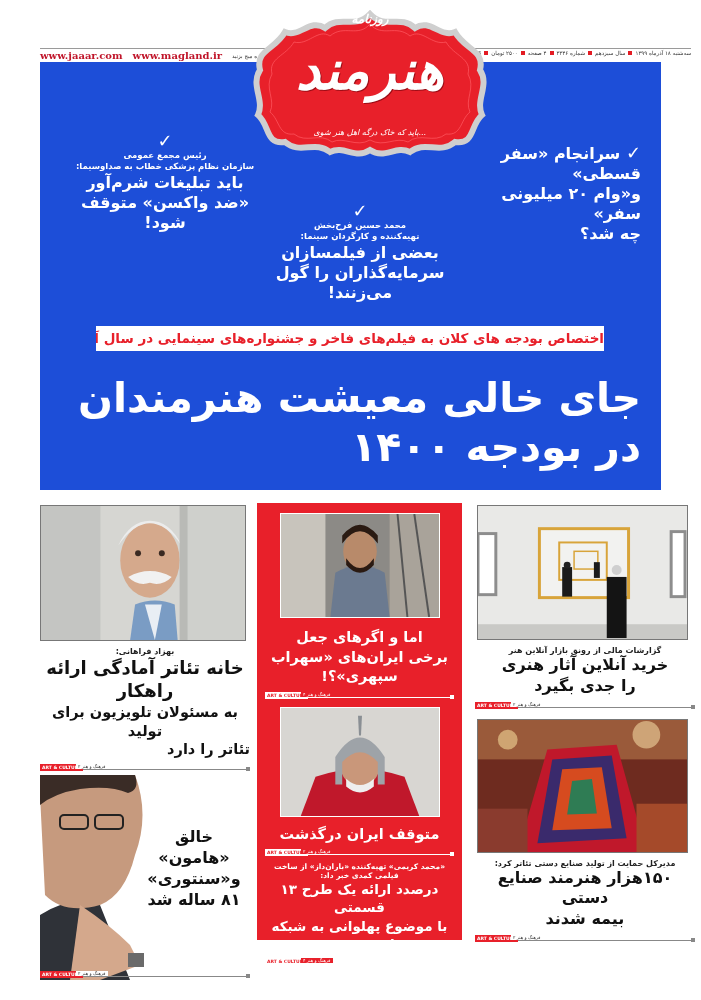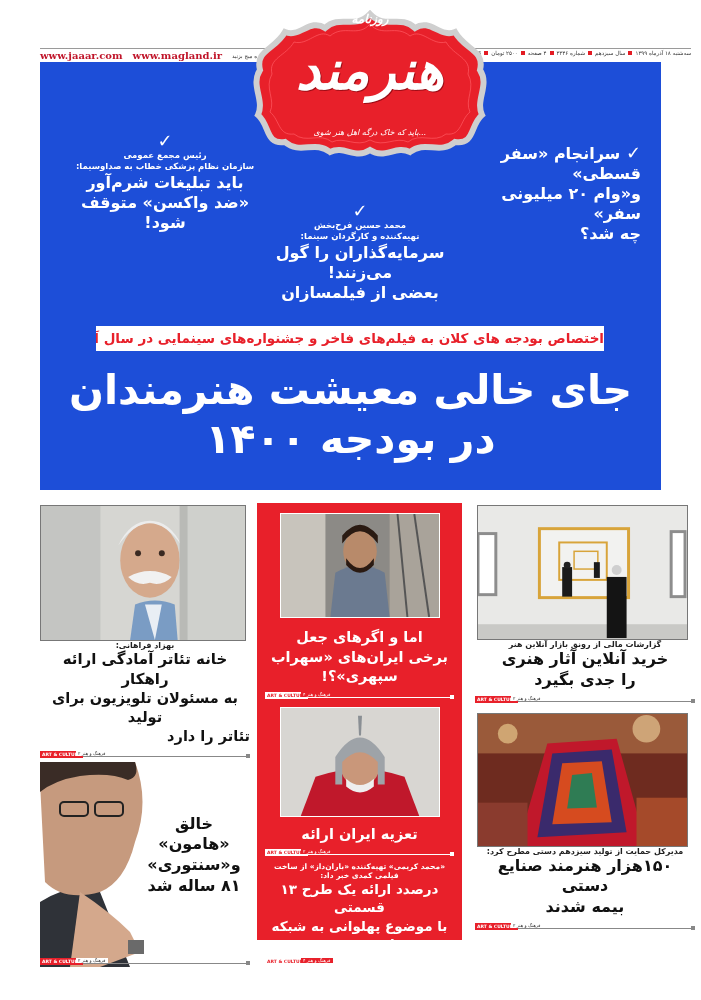--- a/index.html
+++ b/index.html
@@ -27,32 +27,32 @@
   .teaser .check { font-size: 18px; font-weight: bold; color:#fff; line-height: 1; }
   .teaser .kicker { font-size: 8.5px; font-weight: bold; line-height: 1.35; }
   .teaser .title { font-size: 16px; font-weight: bold; line-height: 1.25; }
 
   .t1 { right: 20px; top: 82px; width: 180px; }
   .t1 .title { font-size: 16px; text-align: right; }
   .t2 { left: 30px; top: 70px; width: 190px; }
   .t3 { left: 225px; top: 140px; width: 190px; }
 
   .subhead { position: absolute; left: 56px; top: 264px; width: 508px; height: 25px; background:#fff; color:#e8202a; direction: rtl; text-align:center; font-size: 13.5px; font-weight: bold; line-height: 25px; white-space: nowrap; overflow:hidden;}
-  .headline { position: absolute; left: 20px; right: 20px; top: 304px; color:#fff; direction: rtl; text-align: center; font-size: 41px; font-weight: bold; line-height: 1.2; }
+  .headline { position: absolute; left: 20px; right: 20px; top: 312px; color:#fff; direction: rtl; font-size: 41px; font-weight: bold; line-height: 1.2; }
 
   
   .col { position: absolute; top: 505px; }
   .col-right { left: 475px; width: 220px; }
   .col-mid { left: 257px; width: 205px; top: 503px; height: 437px; background: #e8202a; }
   .col-left { left: 40px; width: 210px; }
 
   .photo { position: relative; overflow: hidden; border: 1px solid #777; }
   .photo svg { display:block; width:100%; height:100%; }
 
-  .kick-dark { direction: rtl; text-align: center; font-size: 8px; font-weight: bold; color: #222; }
+  .kick-dark { direction: rtl; text-align: center; font-size: 8px; font-weight: bold; color: #222; margin-top: 6px; }
   .title-dark { direction: rtl; text-align: center; font-size: 16px; font-weight: bold; color: #111; line-height: 1.3; }
   .kick-white { direction: rtl; text-align: center; font-size: 8px; font-weight: bold; color: #fff; }
   .title-white { direction: rtl; text-align: center; font-size: 14.5px; font-weight: bold; color: #fff; line-height: 1.35; }
 
   .sect-line { position: relative; height: 10px; margin-top: 4px; }
   .sect-line .rule { position:absolute; left: 38px; right: 2px; top: 6px; border-top: 1px solid #888; }
   .sect-line .dot { position:absolute; right: 0; top: 4px; width: 4px; height: 4px; background: #888; }
   .sect-line .badge { position:absolute; left: 0; top: 1px; background: #e8202a; color:#fff; font-size: 4.5px; padding: 1px 2px; font-weight:bold;}
   .sect-line .label { position:absolute; left: 36px; top: 1px; font-size: 4.5px; color:#333; direction: rtl; background:#fff; padding: 0 2px;}
   .sect-line.white .rule { border-color:#fff; }
@@ -110,22 +110,22 @@
     <div class="kicker">رئیس مجمع عمومی</div>
     <div class="kicker">سازمان نظام پزشکی خطاب به صداوسیما:</div>
     <div class="title">باید تبلیغات شرم‌آور</div>
     <div class="title">«ضد واکسن» متوقف شود!</div>
   </div>
 
   <div class="teaser t3">
     <div class="check">✓</div>
     <div class="kicker">محمد حسین فرح‌بخش</div>
     <div class="kicker">تهیه‌کننده و کارگردان سینما:</div>
+    <div class="title">بعضی از فیلمسازان</div>
     <div class="title">سرمایه‌گذاران را گول می‌زنند!</div>
-    <div class="title">بعضی از فیلمسازان</div>
   </div>
 
   <div class="subhead">اختصاص بودجه های کلان به فیلم‌های فاخر و جشنواره‌های سینمایی در سال آینده؛</div>
   <div class="headline">
     <div>جای خالی معیشت هنرمندان</div>
     <div>در بودجه ۱۴۰۰</div>
   </div>
 </div>
 
 <div class="col col-right">
@@ -165,21 +165,21 @@
         <circle cx="30" cy="20" r="10" fill="#e6c48a" opacity="0.7"></circle>
         <circle cx="170" cy="15" r="14" fill="#f1d6a0" opacity="0.6"></circle>
         <path d="M40 134 L70 30 L140 25 L170 134 Z" fill="#c0182b"></path>
         <path d="M75 40 L135 36 L150 120 L60 125 Z" fill="#3a2a6c"></path>
         <path d="M85 50 L125 48 L135 110 L75 112 Z" fill="#d64b1f"></path>
         <path d="M95 62 L115 60 L120 95 L90 96 Z" fill="#2f7c54"></path>
         <rect x="0" y="90" width="50" height="44" fill="#8a3b2e"></rect>
         <rect x="160" y="85" width="51" height="49" fill="#a54a2a"></rect>
       </svg>
     </div>
-    <div class="kick-dark">مدیرکل حمایت از تولید سیزدهم دستی مطرح کرد:</div>
+    <div class="kick-dark">مدیرکل حمایت از تولید صنایع دستی تئاتر کرد:</div>
     <div class="title-dark">۱۵۰هزار هنرمند صنایع دستی</div>
     <div class="title-dark">بیمه شدند</div>
     <div class="sect-line">
       <span class="rule"></span>
       <span class="dot"></span>
       <span class="badge">ART &amp; CULTURE</span>
       <span class="label">فرهنگ و هنر ۲</span>
     </div>
   </div>
 </div>
@@ -215,21 +215,21 @@
       <svg viewBox="0 0 160 110" preserveAspectRatio="none">
         <rect width="160" height="110" fill="#d8d6d2"></rect>
         <path d="M20 110 L35 70 Q80 55 125 70 L140 110 Z" fill="#c0182b"></path>
         <ellipse cx="80" cy="58" rx="20" ry="22" fill="#c9977a"></ellipse>
         <path d="M55 50 Q80 10 105 50 L105 78 L98 78 L98 55 Q80 35 62 55 L62 78 L55 78 Z" fill="#9ea3a8"></path>
         <path d="M78 8 L82 8 L81 28 L79 28 Z" fill="#8a8f94"></path>
         <path d="M66 72 Q80 85 94 72 L94 80 Q80 92 66 80 Z" fill="#eeeeee"></path>
       </svg>
     </div>
     <div style="height:8px;"></div>
-    <div class="title-white">تعزیه ایران ارائه</div>
+    <div class="title-white">متوقف ایران درگذشت</div>
     <div class="sect-line white">
       <span class="rule"></span>
       <span class="dot"></span>
       <span class="badge">ART &amp; CULTURE</span>
       <span class="label">فرهنگ و هنر ۲</span>
     </div>
   </div>
 
   <div style="padding:4px 8px 0 8px;">
     <div class="kick-white" style="font-size:7.5px;">«محمد کریمی» تهیه‌کننده «باران‌داز» از ساخت فیلمی کمدی خبر داد:</div>
@@ -254,21 +254,21 @@
         <path d="M105 100 L115 136 L122 100 Z" fill="#e9eef4"></path>
         <ellipse cx="110" cy="55" rx="30" ry="38" fill="#d5a98c"></ellipse>
         <path d="M78 40 Q110 -5 142 40 Q130 15 110 15 Q90 15 78 40 Z" fill="#ececec"></path>
         <path d="M88 72 Q110 60 132 72 Q122 82 110 78 Q98 82 88 72 Z" fill="#f1f1f1"></path>
         <circle cx="98" cy="48" r="3" fill="#3a2a22"></circle>
           <circle cx="122" cy="48" r="3" fill="#3a2a22"></circle>
         <rect x="140" y="0" width="8" height="136" fill="#b9bab6"></rect>
       </svg>
     </div>
     <div class="kick-dark">بهزاد فراهانی:</div>
-    <div class="title-dark" style="font-size:15px;">خانه تئاتر آمادگی ارائه راهکار</div>
+    <div class="title-dark" style="font-size:18px;">خانه تئاتر آمادگی ارائه راهکار</div>
     <div class="title-dark" style="font-size:14.5px;">به مسئولان تلویزیون برای تولید</div>
     <div class="title-dark" style="font-size:14.5px;text-align:right;">تئاتر را دارد</div>
     <div class="sect-line">
       <span class="rule"></span>
       <span class="dot"></span>
       <span class="badge">ART &amp; CULTURE</span>
       <span class="label">فرهنگ و هنر ۲</span>
     </div>
   </div>
 

